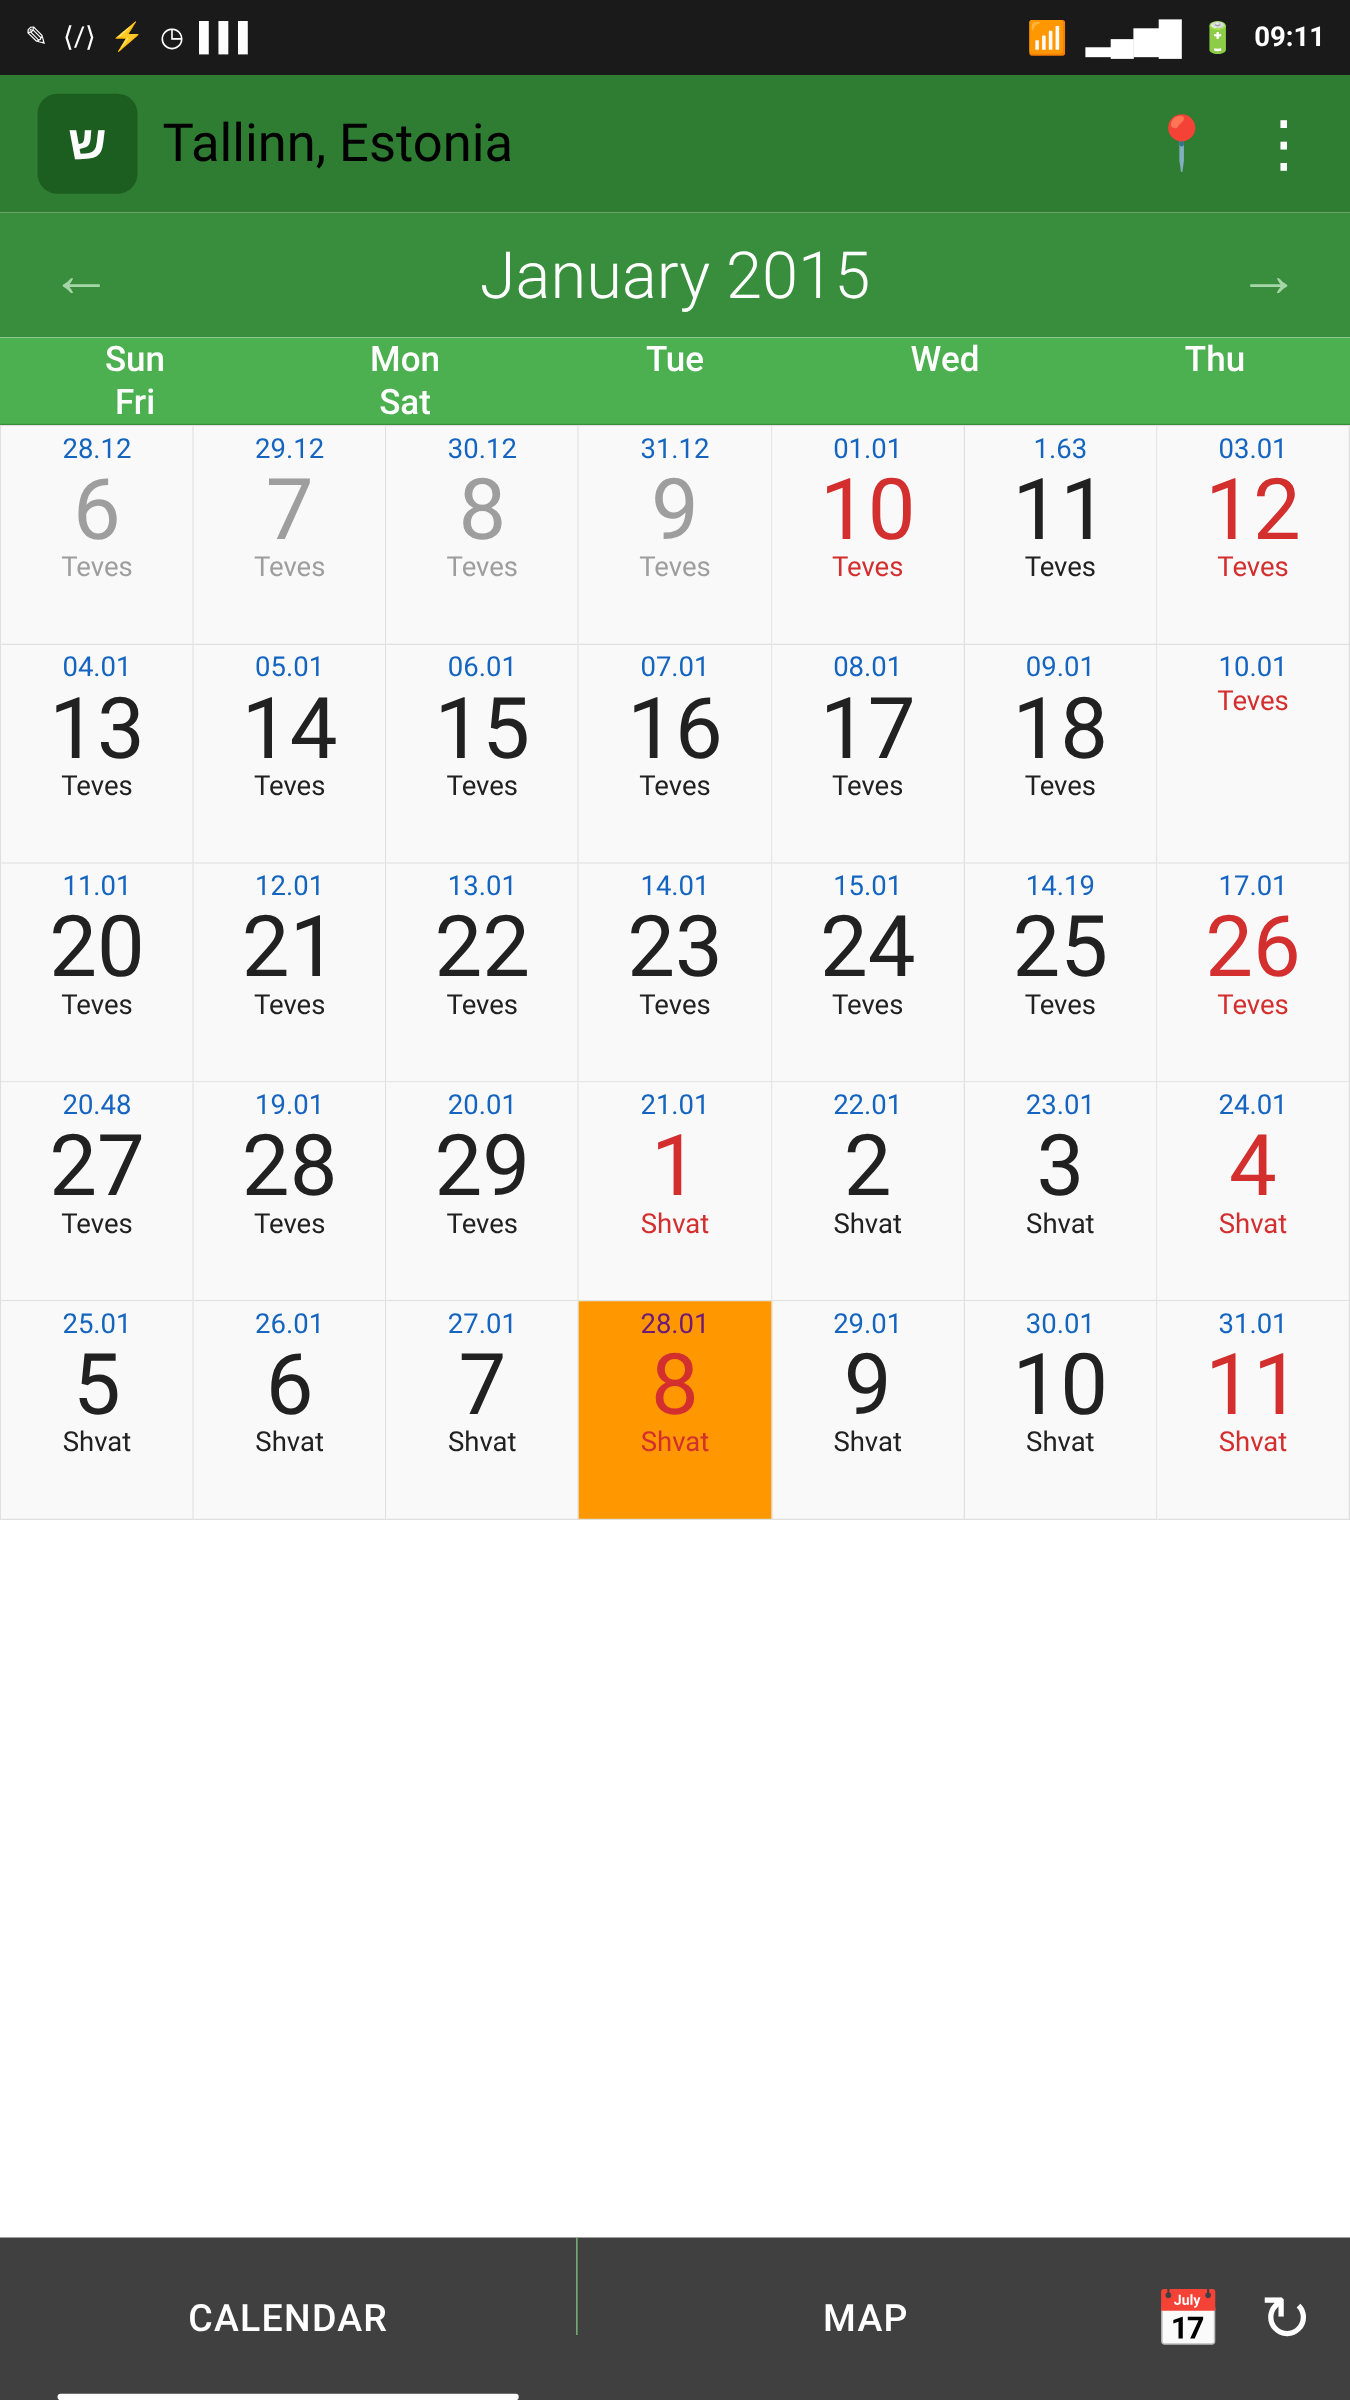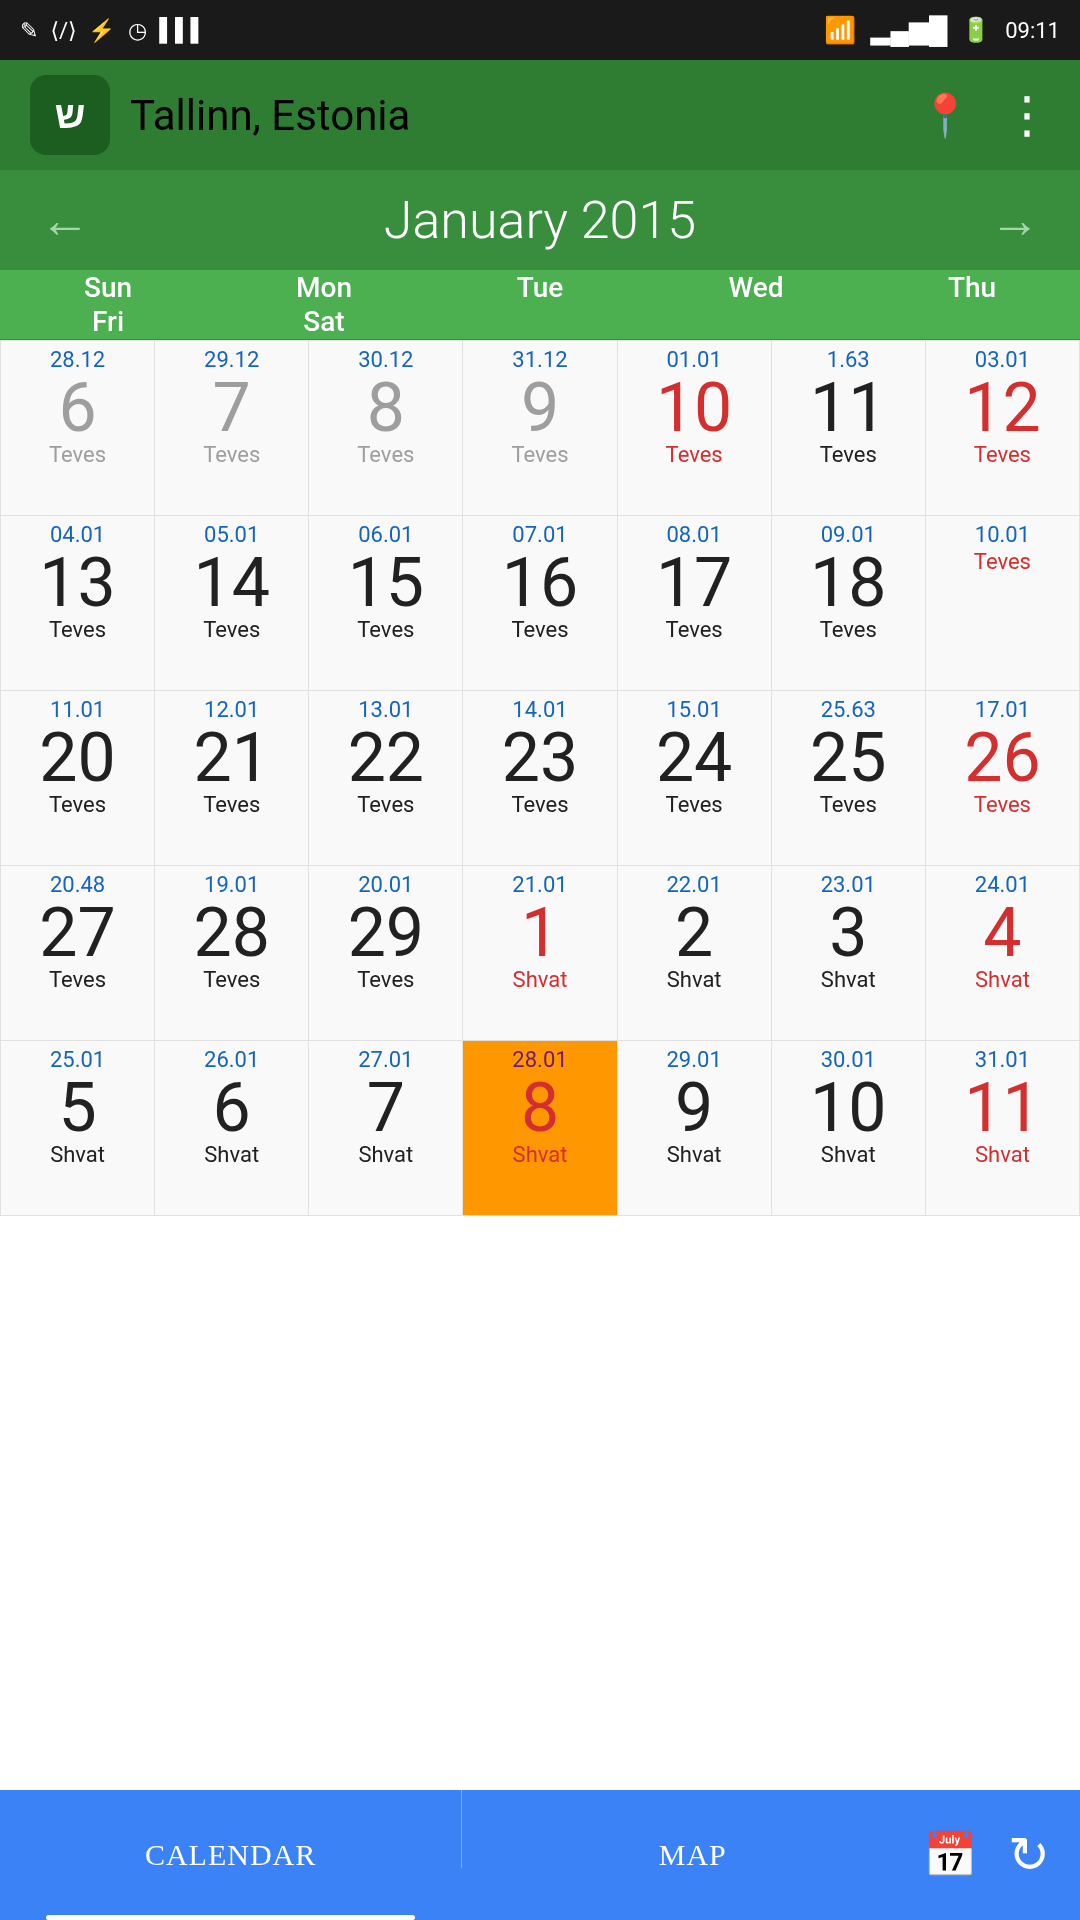--- a/index.html
+++ b/index.html
@@ -35,21 +35,21 @@
       align-items: center;
       gap: 14px;
     }
     .status-right span {
       color: #fff;
       font-size: 22px;
     }
     .status-time {
       color: #fff;
       font-size: 28px;
-      font-weight: normal;
+      font-weight: bold;
     }
 
     
     #app-header {
       width: 100%;
       height: 110px;
       background: #2e7d32;
       display: flex;
       align-items: center;
       padding: 0 30px;
@@ -181,26 +181,25 @@
     #empty-area {
       flex: 1;
       background: #fff;
       height: 380px;
     }
 
     
     #bottom-nav {
       width: 100%;
       height: 130px;
-      background: #3b82f6;
+      background: #404040;
       position: absolute;
       bottom: 0;
       display: flex;
       align-items: center;
-      font-family: Liberation Serif, serif;
     }
     .bottom-tabs {
       display: flex;
       flex: 1;
       height: 100%;
     }
     .bottom-tab {
       display: flex;
       align-items: center;
       justify-content: center;
@@ -378,21 +377,21 @@
         <div class="cal-cell-greg">14.01</div>
         <div class="cal-cell-day black">23</div>
         <div class="cal-cell-heb black">Teves</div>
       </div>
       <div class="cal-cell">
         <div class="cal-cell-greg">15.01</div>
         <div class="cal-cell-day black">24</div>
         <div class="cal-cell-heb black">Teves</div>
       </div>
       <div class="cal-cell">
-        <div class="cal-cell-greg">25.63</div>
+        <div class="cal-cell-greg">14.19</div>
         <div class="cal-cell-day black">25</div>
         <div class="cal-cell-heb black">Teves</div>
       </div>
       <div class="cal-cell">
         <div class="cal-cell-greg">17.01</div>
         <div class="cal-cell-day red">26</div>
         <div class="cal-cell-heb red">Teves</div>
       </div>
       <div class="cal-cell">
         <div class="cal-cell-greg">20.48</div>

